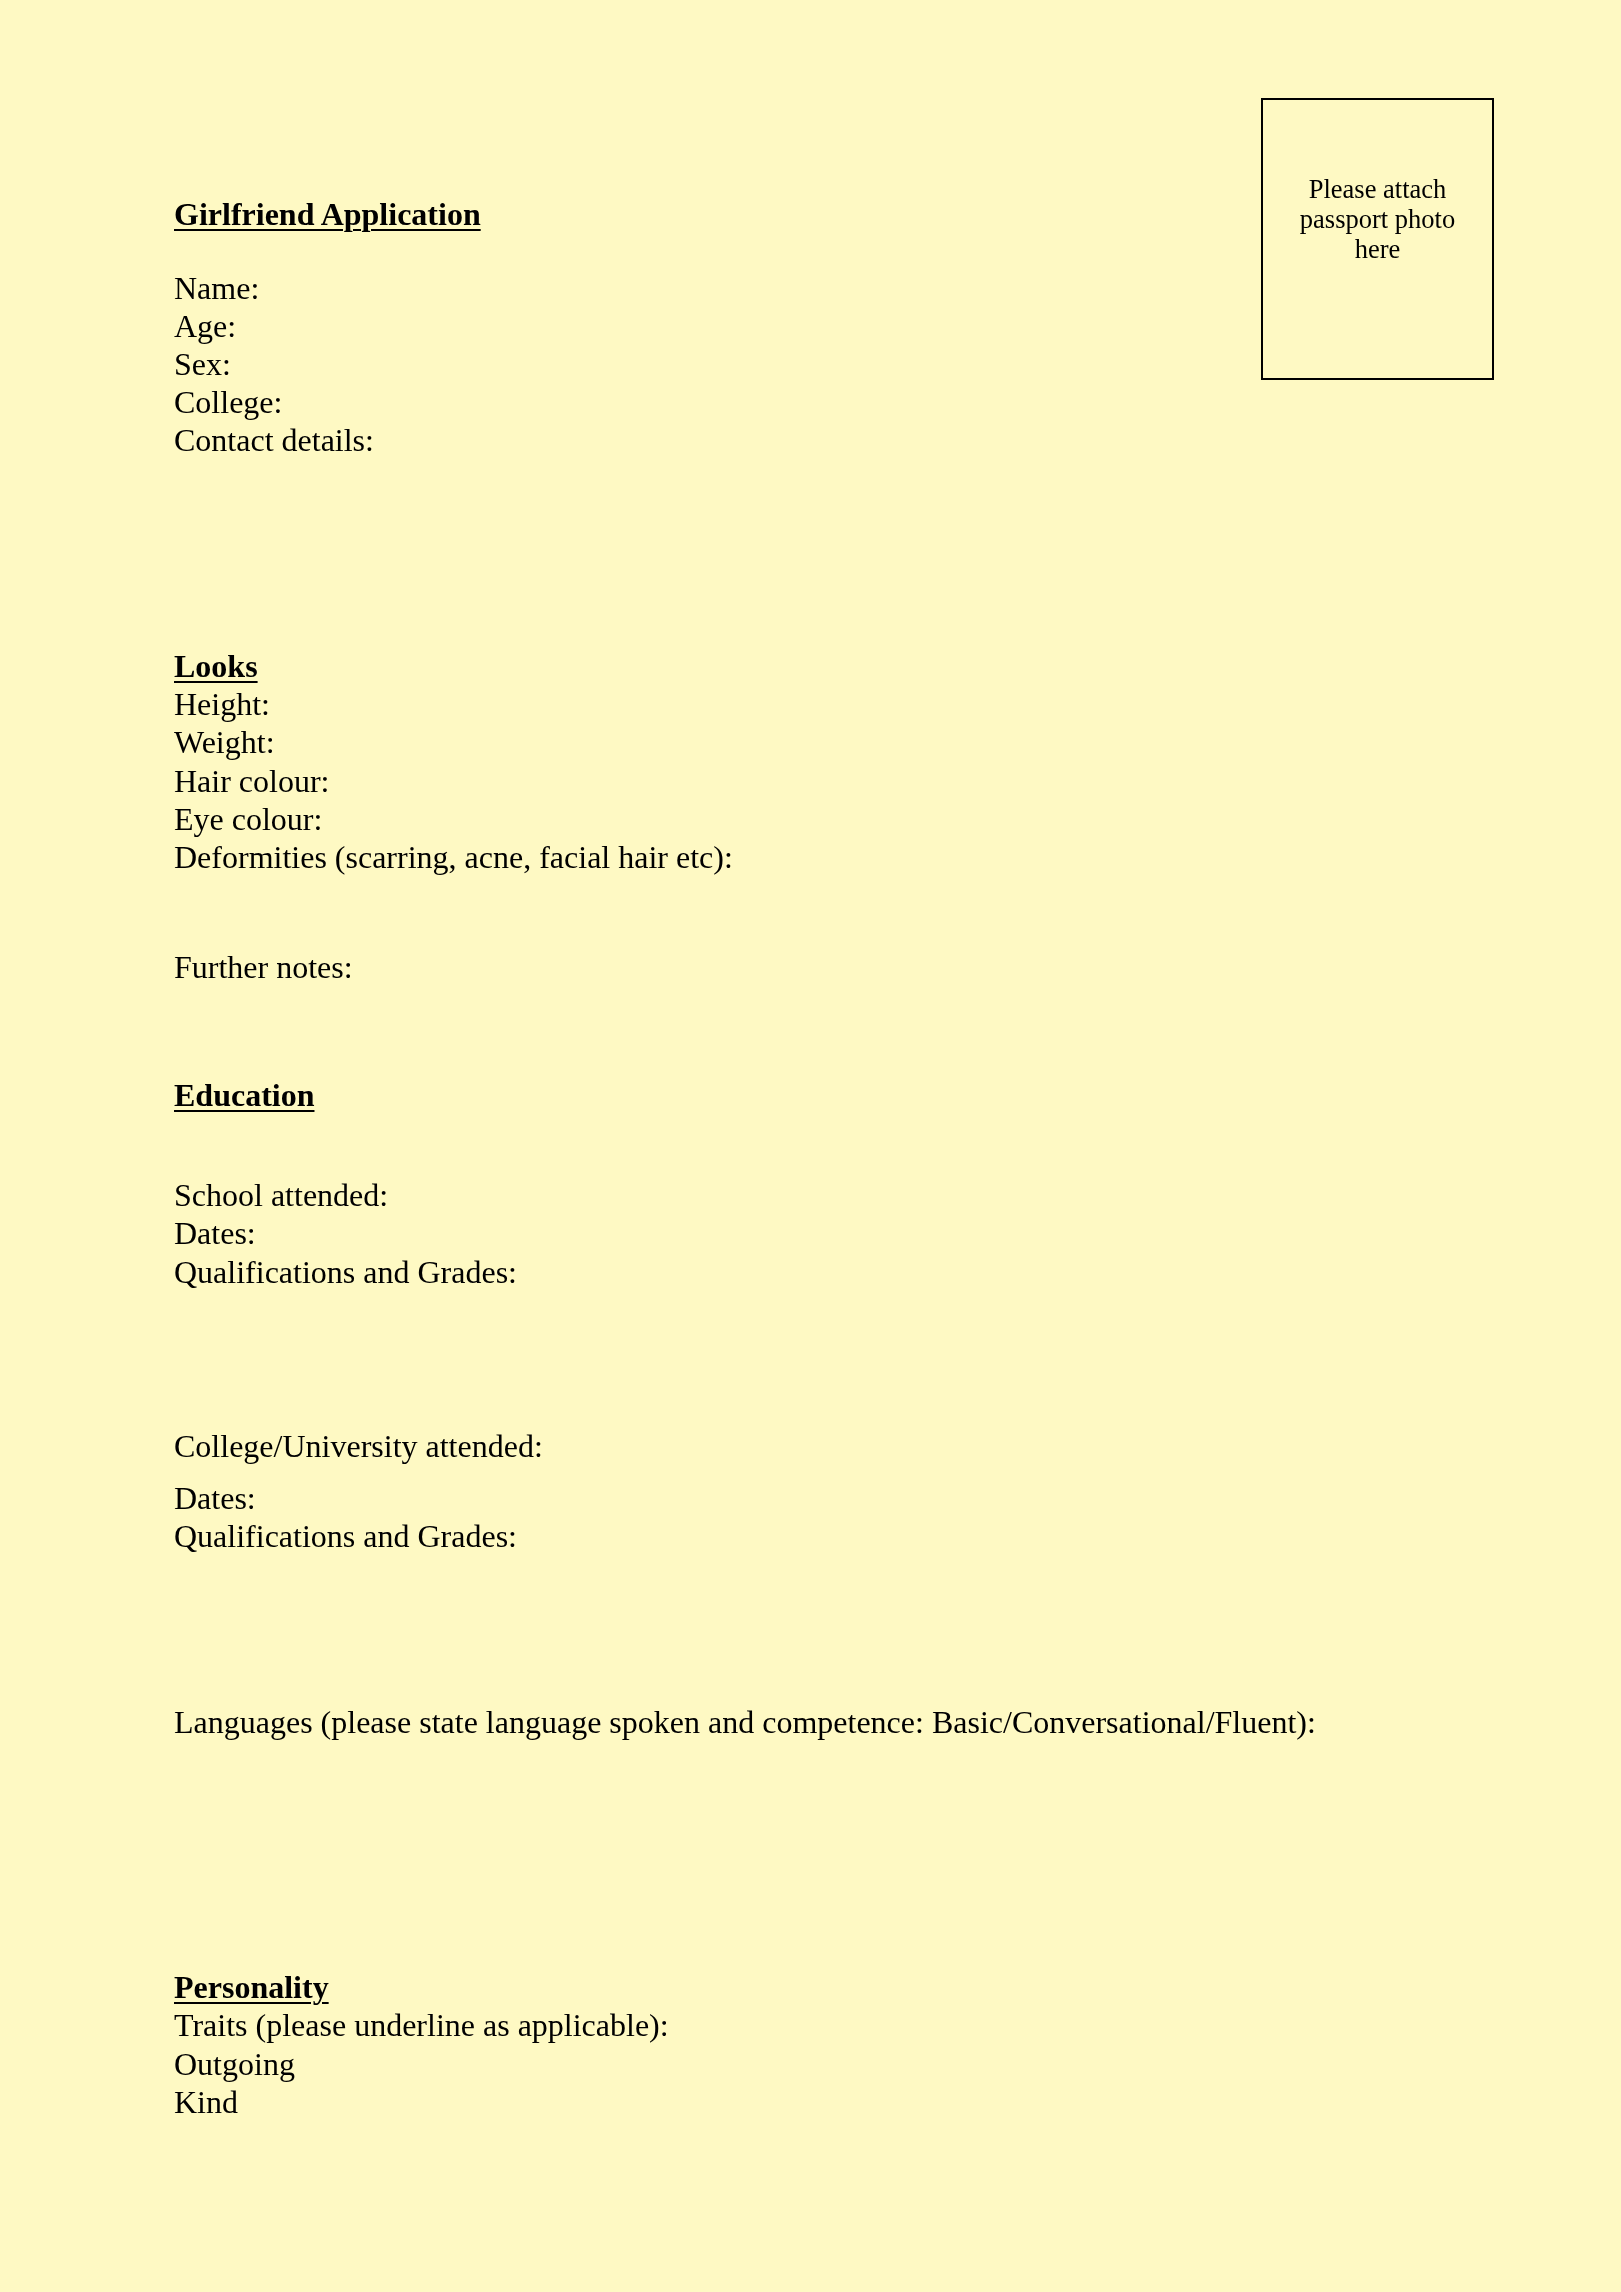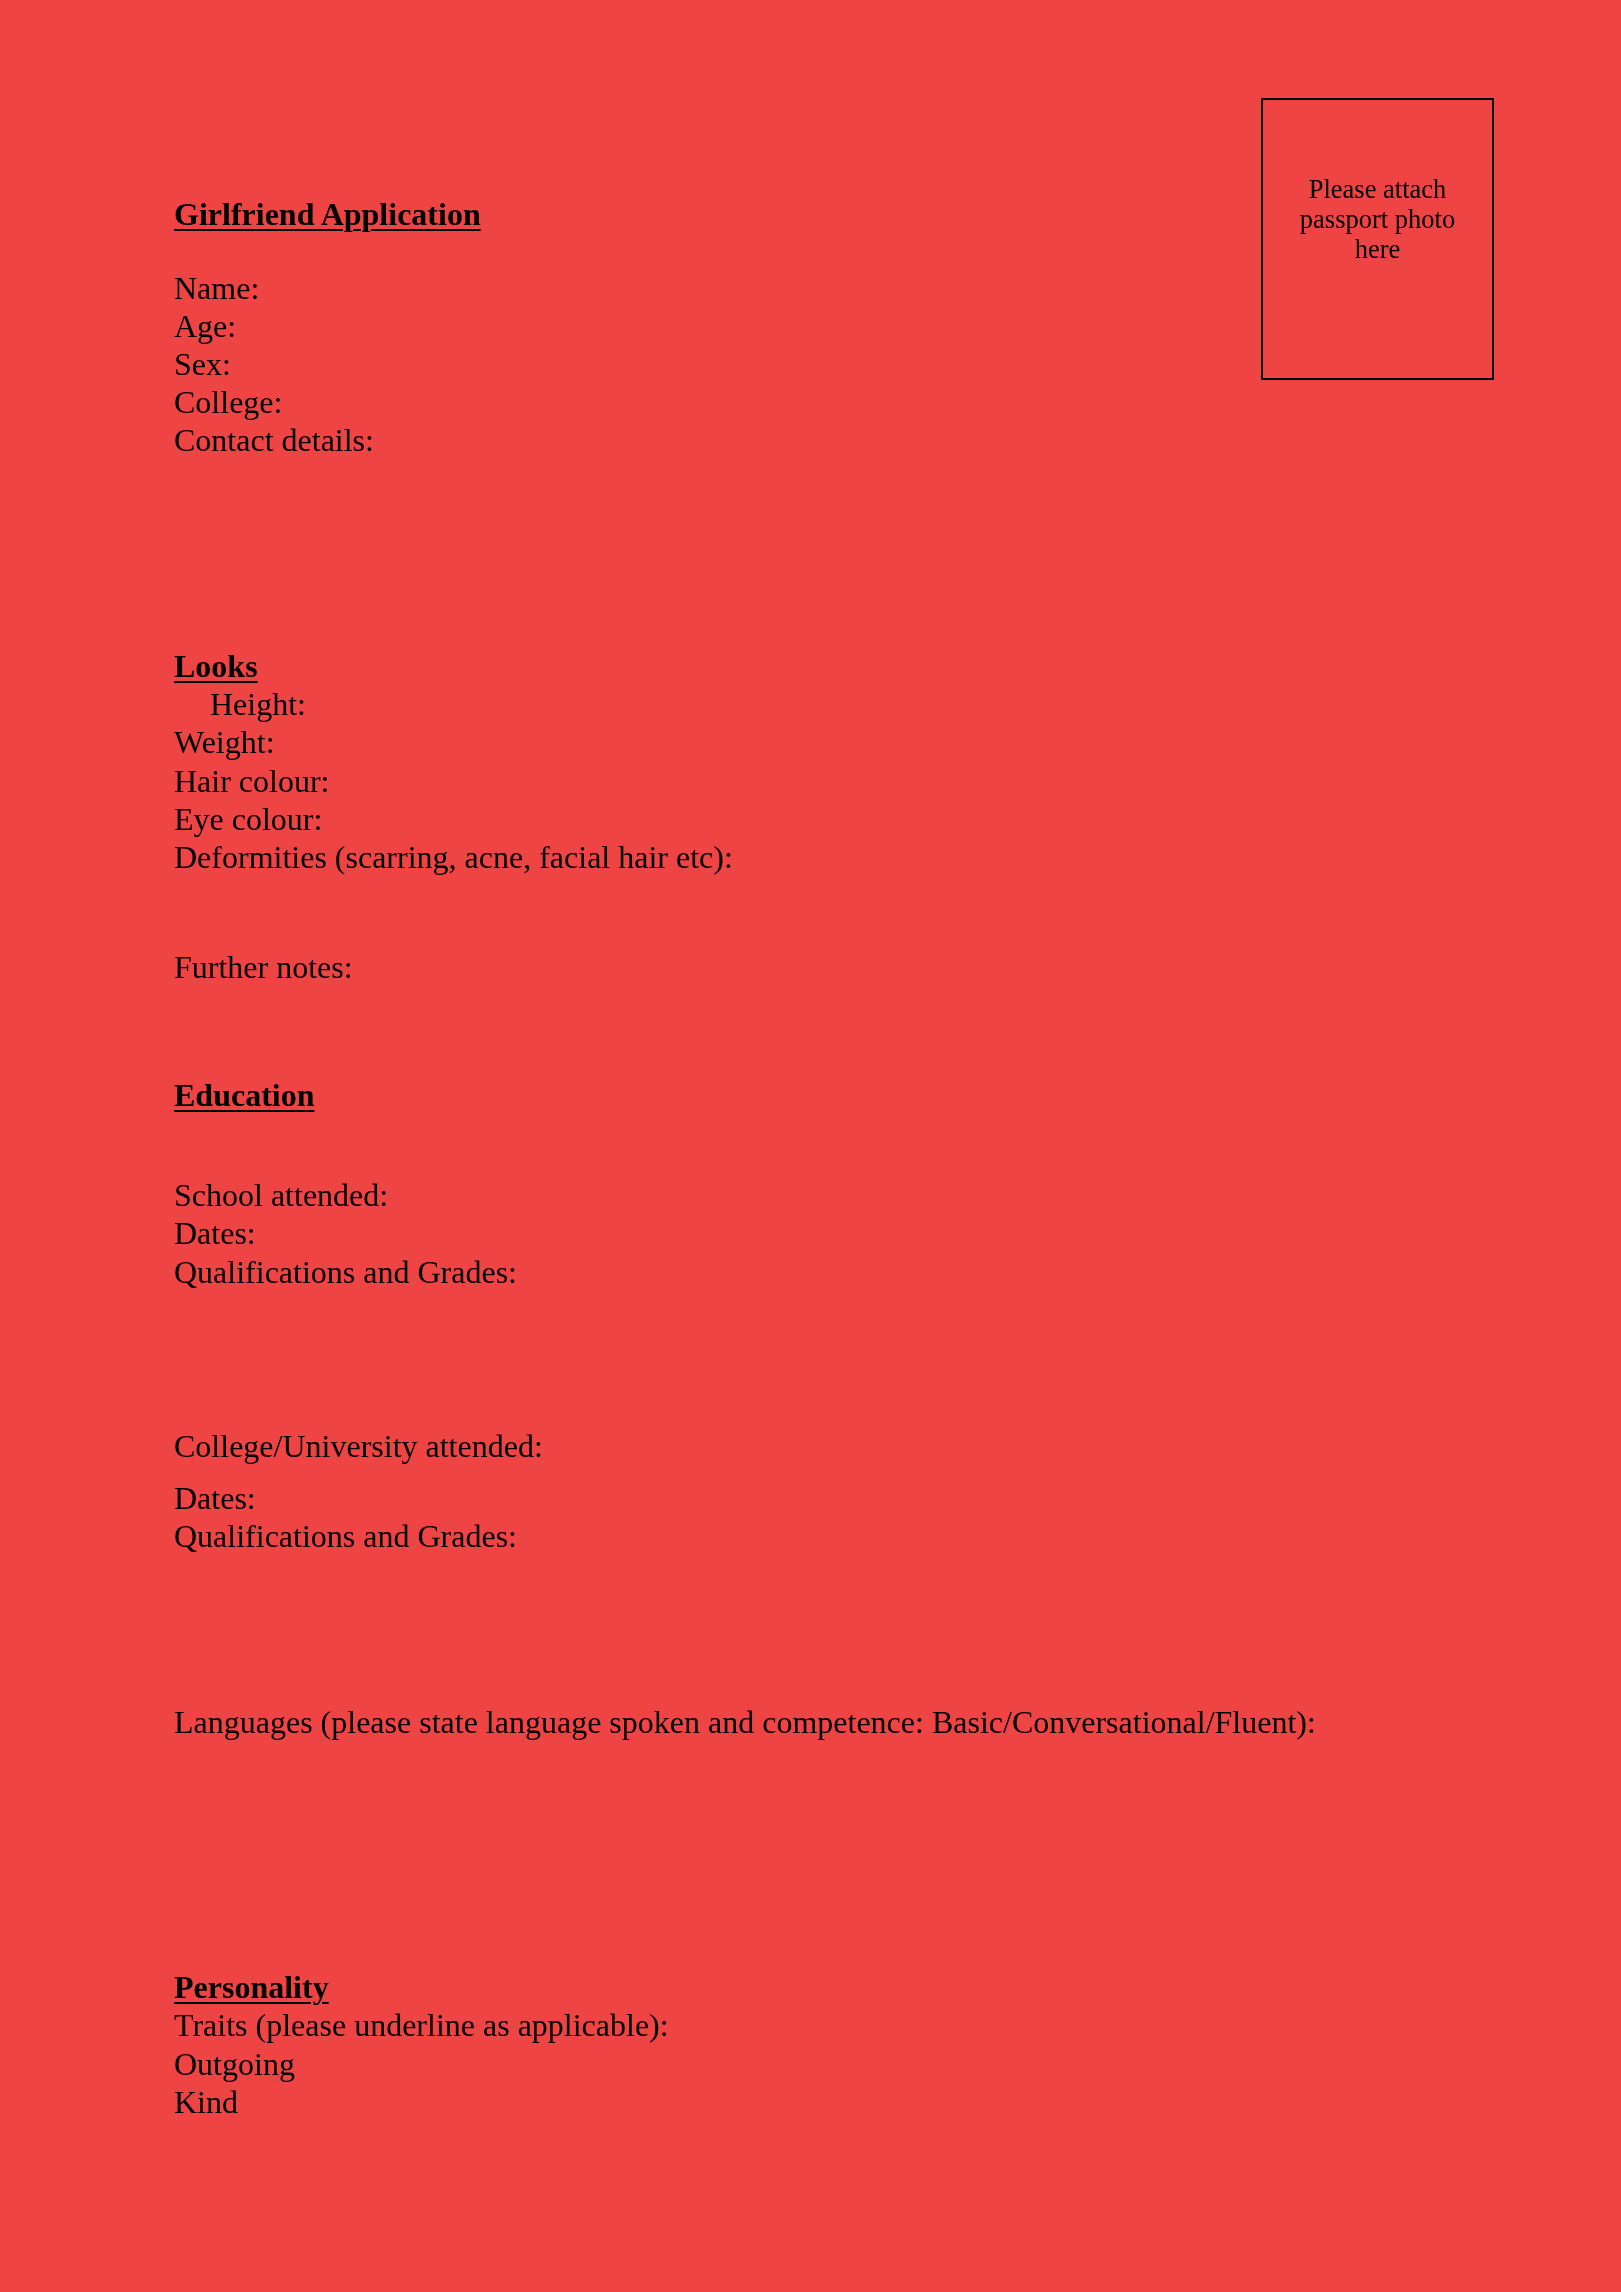--- a/index.html
+++ b/index.html
@@ -13,21 +13,21 @@
       position: relative;
       overflow: hidden;
       font-family: "Liberation Serif", "DejaVu Serif", serif;
       color: #000000;
     }
     .page {
       position: absolute;
       left: 0; top: 0;
       width: 1621px;
       height: 2293px;
-      background: #ef4444;
+      background: #fef9c3;
     }
     .line {
       position: absolute;
       left: 174px;
       font-size: 32px;
       line-height: 38px;
       white-space: nowrap;
       margin: 0;
       font-weight: normal;
     }
@@ -78,21 +78,21 @@
   <div>
     <p class="line" style="top:269px;">Name:</p>
     <p class="line" style="top:307px;">Age:</p>
     <p class="line" style="top:345px;">Sex:</p>
     <p class="line" style="top:383px;">College:</p>
     <p class="line" style="top:421px;">Contact details:</p>
   </div>
 
   <div>
     <h2 class="line heading" style="top:647px;">Looks</h2>
-    <p class="line" style="top:685px;margin-left:36px;">Height:</p>
+    <p class="line" style="top:685px;">Height:</p>
     <p class="line" style="top:723px;">Weight:</p>
     <p class="line" style="top:762px;">Hair colour:</p>
     <p class="line" style="top:800px;">Eye colour:</p>
     <p class="line" style="top:838px;">Deformities (scarring, acne, facial hair etc):</p>
     <p class="line" style="top:948px;">Further notes:</p>
   </div>
 
   <div>
     <h2 class="line heading" style="top:1076px;">Education</h2>
     <p class="line" style="top:1176px;">School attended:</p>

